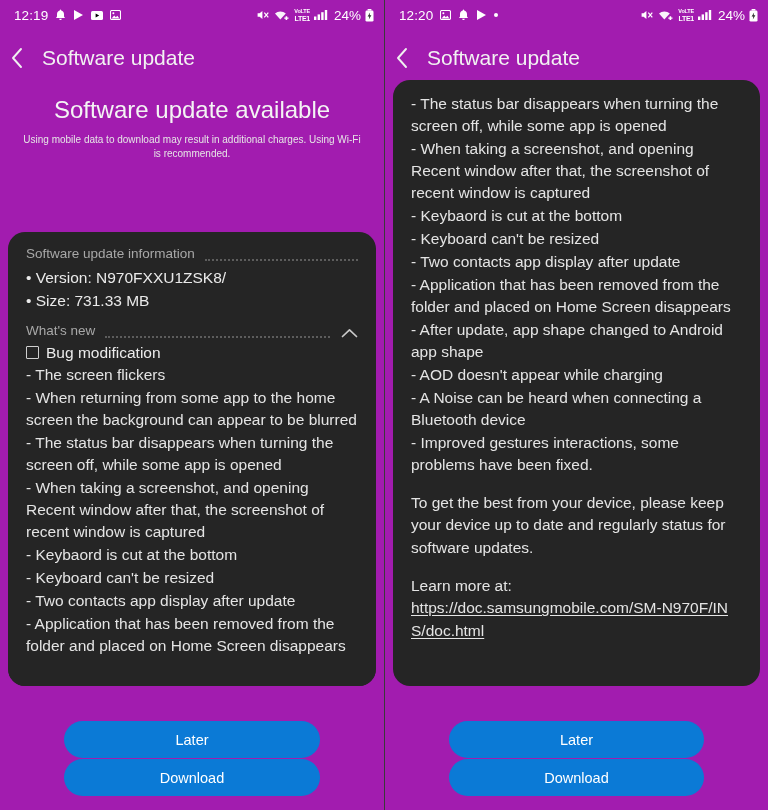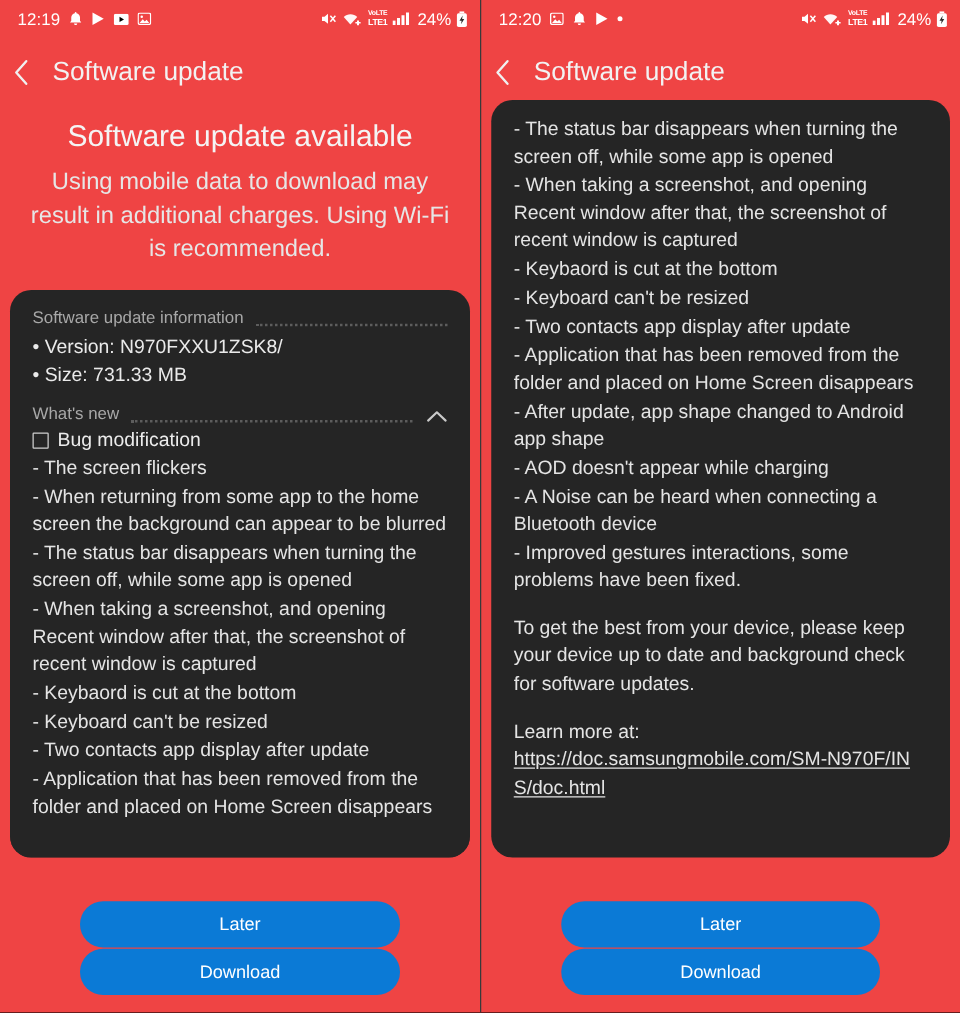--- a/index.html
+++ b/index.html
@@ -9,21 +9,21 @@
     font-family: "Liberation Sans", sans-serif;
     overflow: hidden;
   }
   .screens {
     display: flex;
     width: 768px; height: 810px;
   }
   .phone {
     position: relative;
     width: 384px; height: 810px;
-    background: #ef4444;
+    background: #a21caf;
     overflow: hidden;
   }
   .phone.right { border-left: 1px solid #3a3a3a; }
 
   
   .statusbar {
     position: absolute; top: 0; left: 0; right: 0;
     height: 30px;
     display: flex; align-items: center;
     padding: 0 10px 0 14px;
@@ -63,21 +63,21 @@
     color: #f2f2f2;
   }
 
   
   .hero {
     position: absolute; top: 96px; left: 0; right: 0;
     padding: 0 22px;
     text-align: center; color: #fff;
   }
   .hero-title { font-size: 24px; margin-bottom: 9px; color: #f4f4f4; }
-  .hero-sub { font-size: 19px; line-height: 1.42; color: #e6e6e6; }
+  .hero-sub { font-size: 10px; line-height: 1.42; color: #e6e6e6; }
 
   
   .card {
     position: absolute;
     left: 8px; right: 8px;
     background: #252525;
     border-radius: 17px;
     overflow: hidden;
     color: #e9e9e9;
   }
@@ -366,21 +366,21 @@
       <div class="note-line"> - When taking a screenshot, and opening Recent window after that, the screenshot of recent window is captured</div>
       <div class="note-line"> - Keybaord is cut at the bottom</div>
       <div class="note-line"> - Keyboard can't be resized</div>
       <div class="note-line"> - Two contacts app display after update</div>
       <div class="note-line"> - Application that has been removed from the folder and placed on Home Screen disappears</div>
       <div class="note-line"> - After update, app shape changed to Android app shape</div>
       <div class="note-line"> - AOD doesn't appear while charging</div>
       <div class="note-line"> - A Noise can be heard when connecting a Bluetooth device</div>
       <div class="note-line"> - Improved gestures interactions, some problems have been fixed.</div>
 
-      <div class="para">To get the best from your device, please keep your device up to date and background check for software updates.</div>
+      <div class="para">To get the best from your device, please keep your device up to date and regularly status for software updates.</div>
 
       <div class="para">
         <div>Learn more at:</div>
         <a class="link" href="#">https://doc.samsungmobile.com/SM-N970F/INS/doc.html</a>
       </div>
     </div>
 
     <div class="btnbar">
       <button class="btn">Later</button>
       <button class="btn">Download</button>

